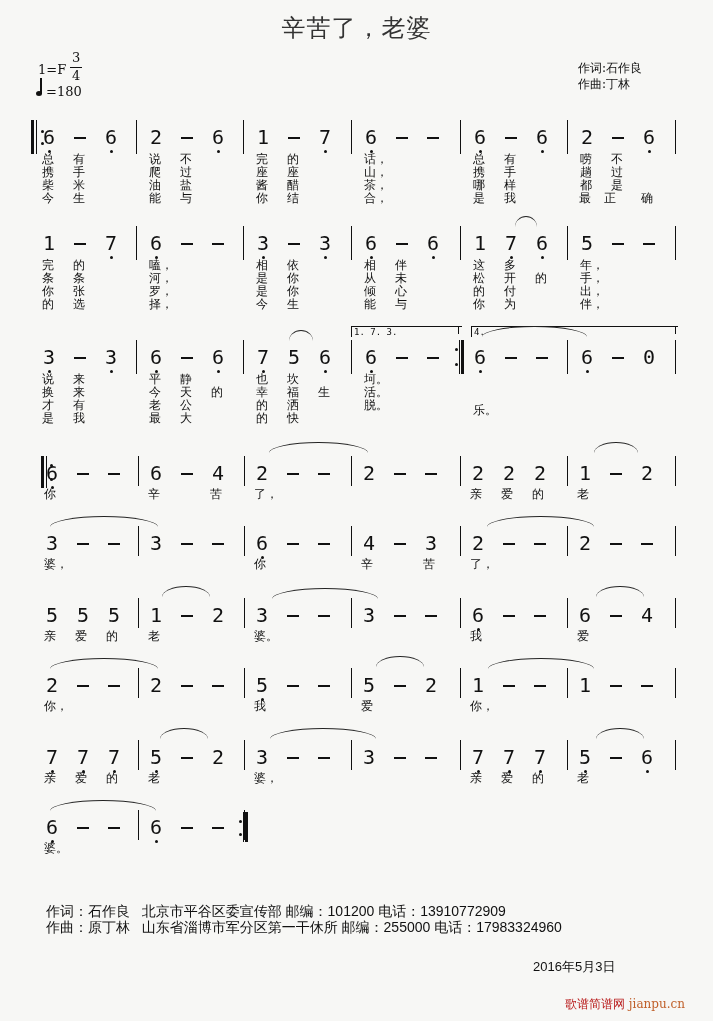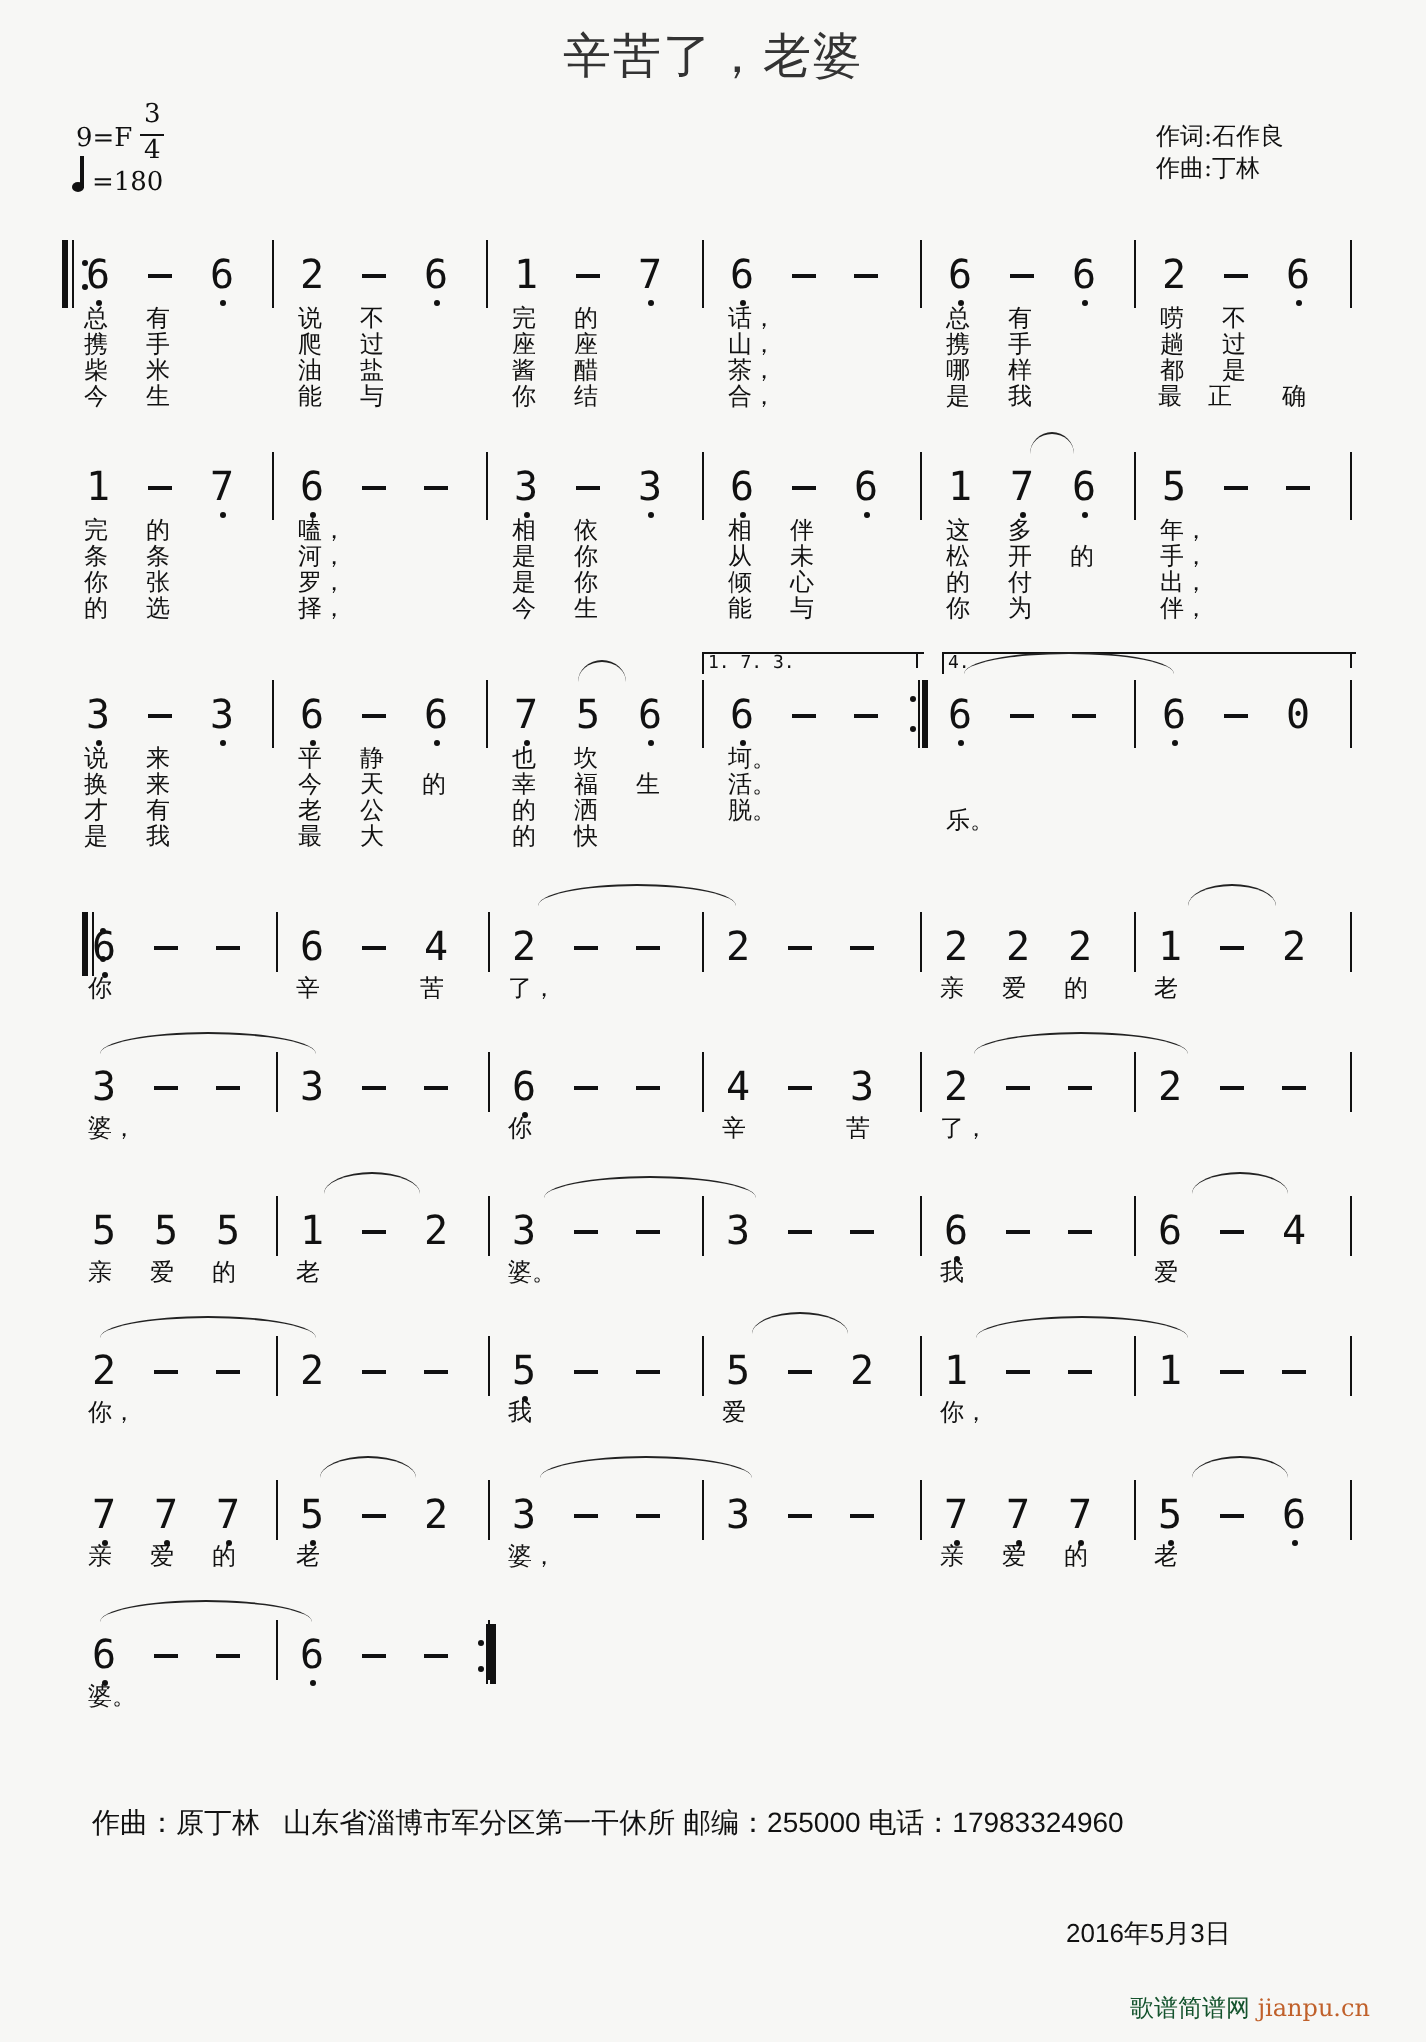--- a/index.html
+++ b/index.html
@@ -23,21 +23,21 @@
   .footer { position:absolute; left:46px; top:903px; font-size:14px; line-height:16px; white-space:pre; }
   .date { position:absolute; left:533px; top:958px; font-size:13px; }
   .wm { position:absolute; left:565px; top:996px; font-size:12px; color:#555; font-family:"DejaVu Serif",serif; }
   .wm span { color:#c0602a; }
 </style>
 </head>
 <body>
 
 <div class="title">辛苦了，老婆</div>
 
-<div class="abs meta" style="left:38px;top:62px;">9=F</div>
+<div class="abs meta" style="left:38px;top:62px;">1=F</div>
 <div class="abs meta" style="left:72px;top:50px;">3</div>
 <div class="abs" style="left:70px;top:67px;width:12px;height:1px;background:#111;"></div>
 <div class="abs meta" style="left:72px;top:68px;">4</div>
 <div class="abs" style="left:40px;top:78px;width:1.5px;height:16px;background:#111;"></div>
 <div class="abs" style="left:36px;top:91px;width:6px;height:5px;background:#111;border-radius:50%;"></div>
 <div class="abs meta" style="left:46px;top:84px;">=180</div>
 
 <div class="abs meta" style="left:578px;top:60px;font-size:12px;">作词:石作良</div>
 <div class="abs meta" style="left:578px;top:76px;font-size:12px;">作曲:丁林</div>
 
@@ -464,15 +464,15 @@
     <div class="slur" style="left: 596px; top: 586px; width: 48px;"></div>
     <div class="slur" style="left: 50px; top: 658px; width: 108px;"></div>
     <div class="slur" style="left: 376px; top: 656px; width: 48px;"></div>
     <div class="slur" style="left: 488px; top: 658px; width: 106px;"></div>
     <div class="slur" style="left: 160px; top: 728px; width: 48px;"></div>
     <div class="slur" style="left: 270px; top: 728px; width: 106px;"></div>
     <div class="slur" style="left: 596px; top: 728px; width: 48px;"></div>
     <div class="slur" style="left: 50px; top: 800px; width: 106px;"></div>
   </div>
 
-<div class="footer"><div>作曲：原丁林   山东省淄博市军分区第一干休所 邮编：255000 电话：17983324960</div></div>
+<div class="footer"><div>作词：石作良   北京市平谷区委宣传部 邮编：101200 电话：13910772909</div><div>作曲：原丁林   山东省淄博市军分区第一干休所 邮编：255000 电话：17983324960</div></div>
 <div class="date">2016年5月3日</div>
-<div class="wm"><span style="color:#14532d">歌谱简谱网 </span><span>jianpu.cn</span></div>
+<div class="wm"><span style="color:#b91c1c">歌谱简谱网 </span><span>jianpu.cn</span></div>
 
 </body></html>

